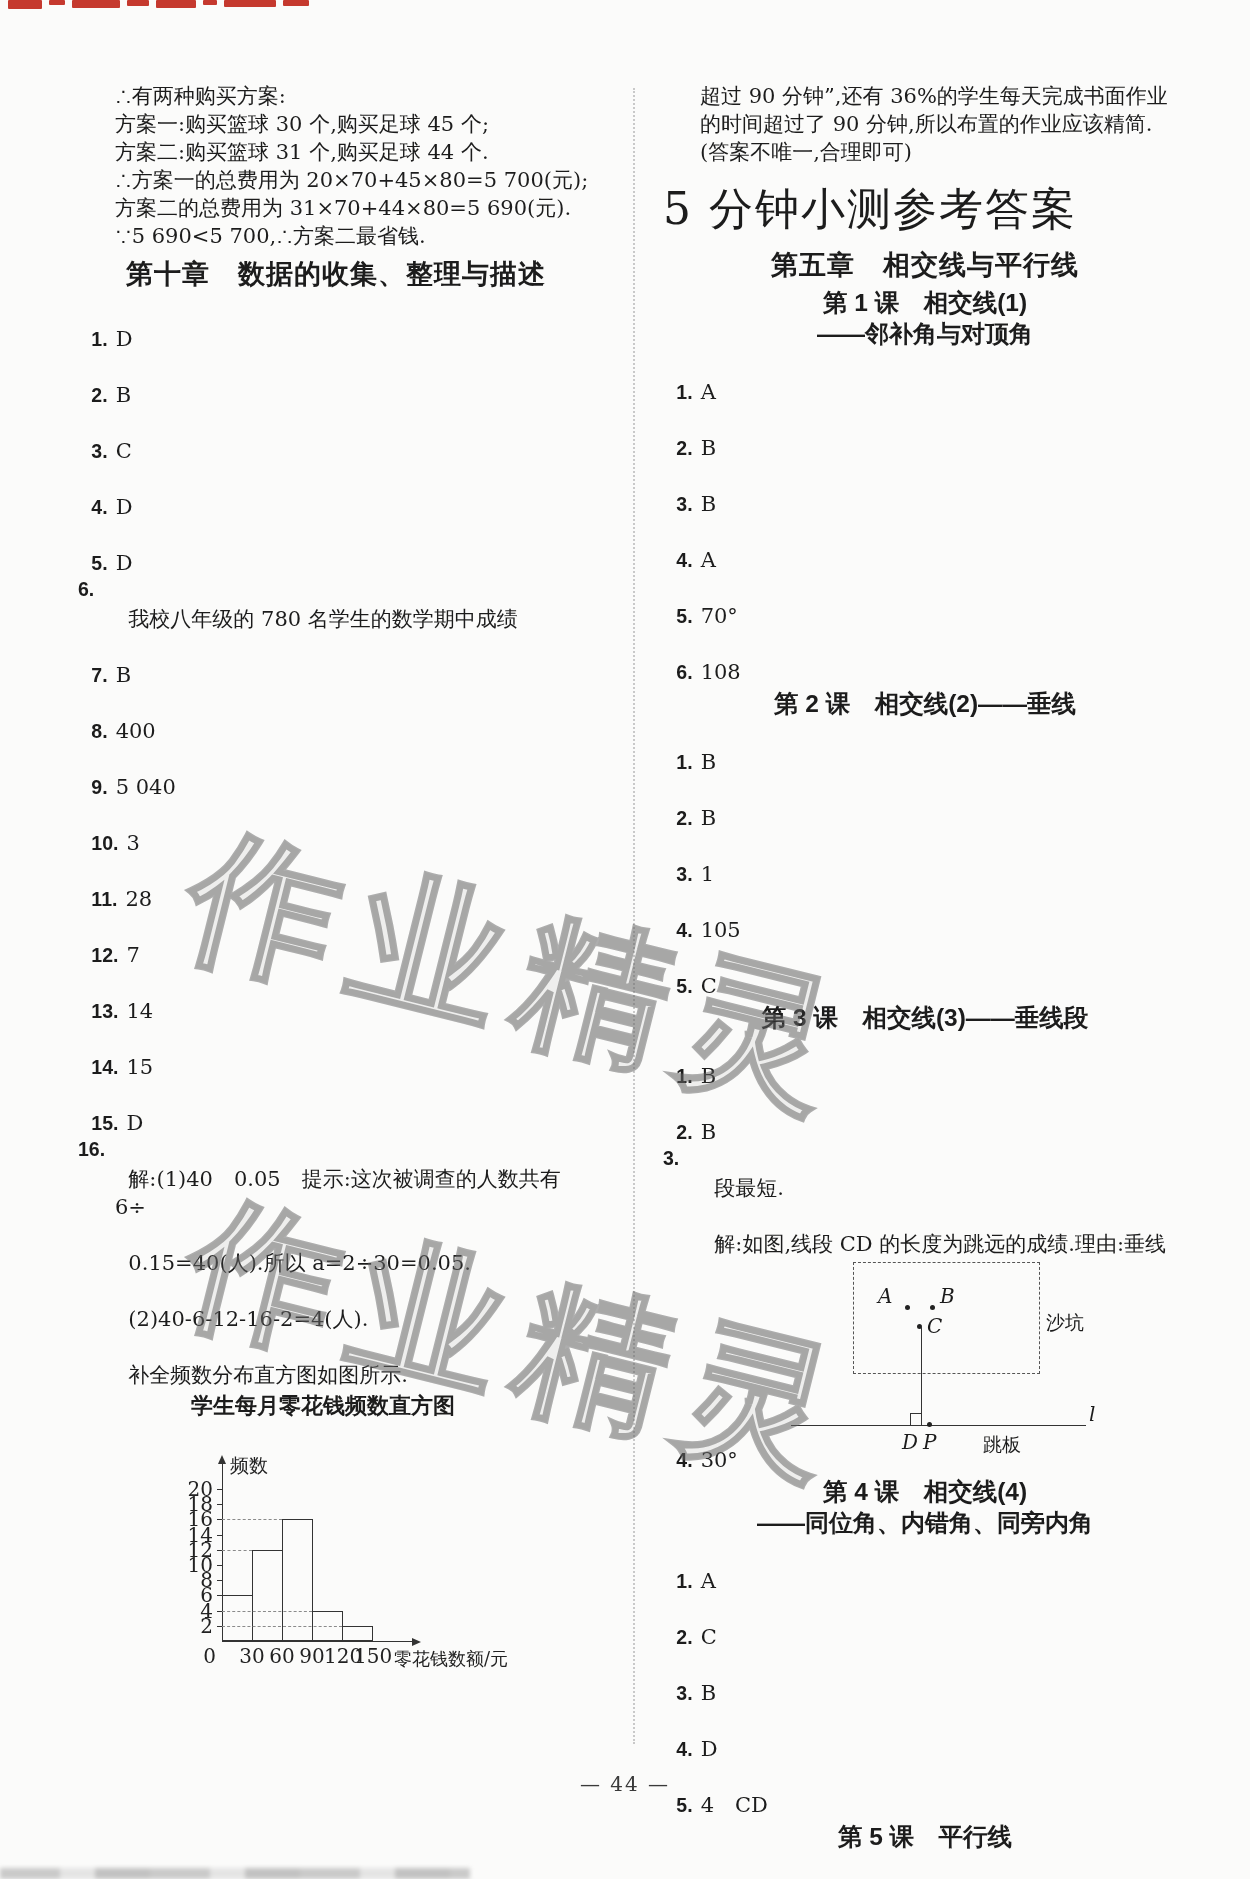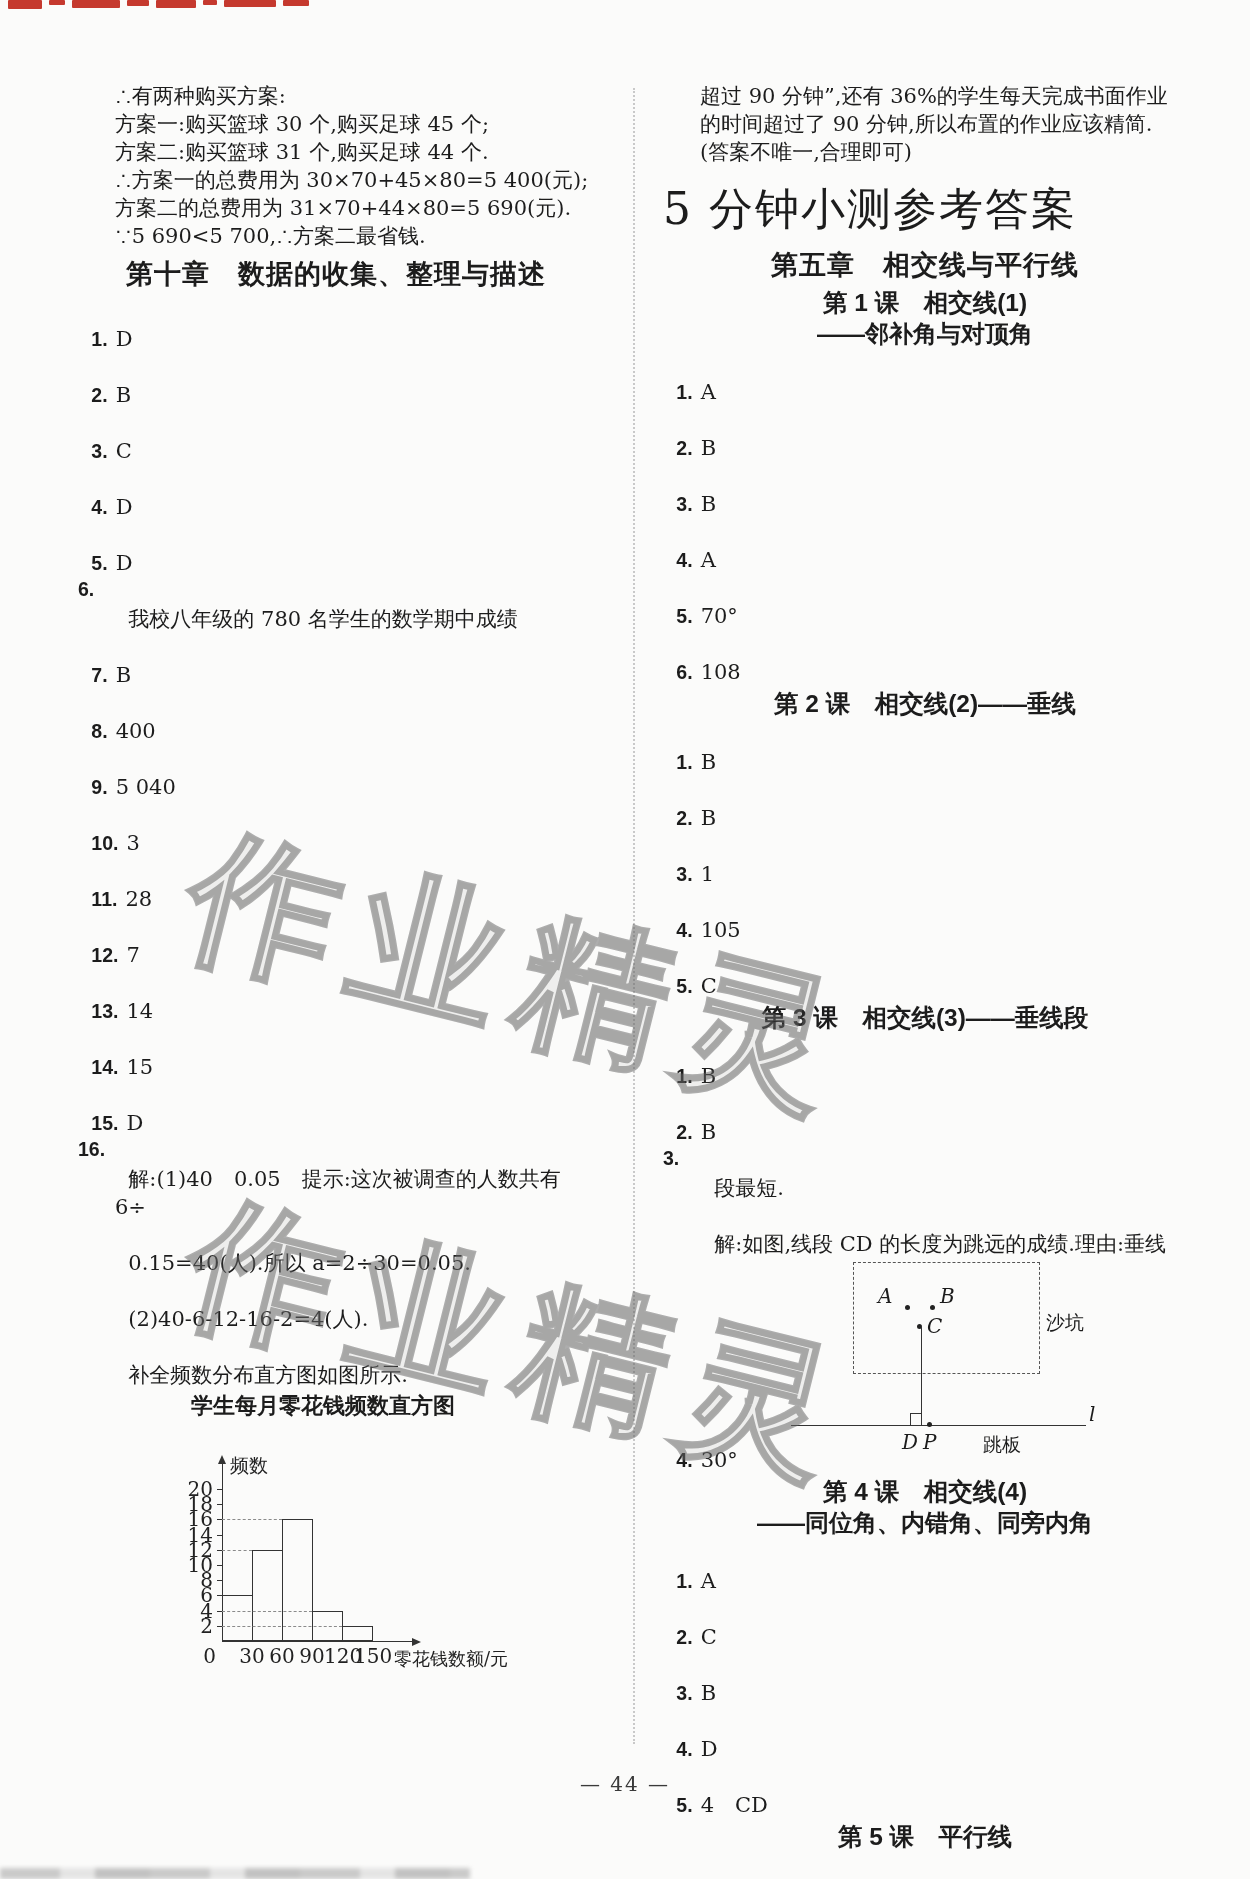--- a/index.html
+++ b/index.html
@@ -93,21 +93,21 @@
   <div class="divider"></div>
 
   <div class="col col-left">
     <div class="intro">
   <div class="pline">∴有两种购买方案:</div>
 
   <div class="pline">方案一:购买篮球 30 个,购买足球 45 个;</div>
 
   <div class="pline">方案二:购买篮球 31 个,购买足球 44 个.</div>
 
-  <div class="pline">∴方案一的总费用为 30×70+45×80=5 400(元);</div>
+  <div class="pline">∴方案一的总费用为 20×70+45×80=5 700(元);</div>
 
   <div class="pline">方案二的总费用为 31×70+44×80=5 690(元).</div>
 
   <div class="pline">∵5 690&lt;5 700,∴方案二最省钱.</div>
 </div>
 
     <h2 class="chapter">第十章　数据的收集、整理与描述</h2>
 
     <div class="row">
   <span class="pair"><span class="inum">1.</span><span class="pv">D</span></span>

